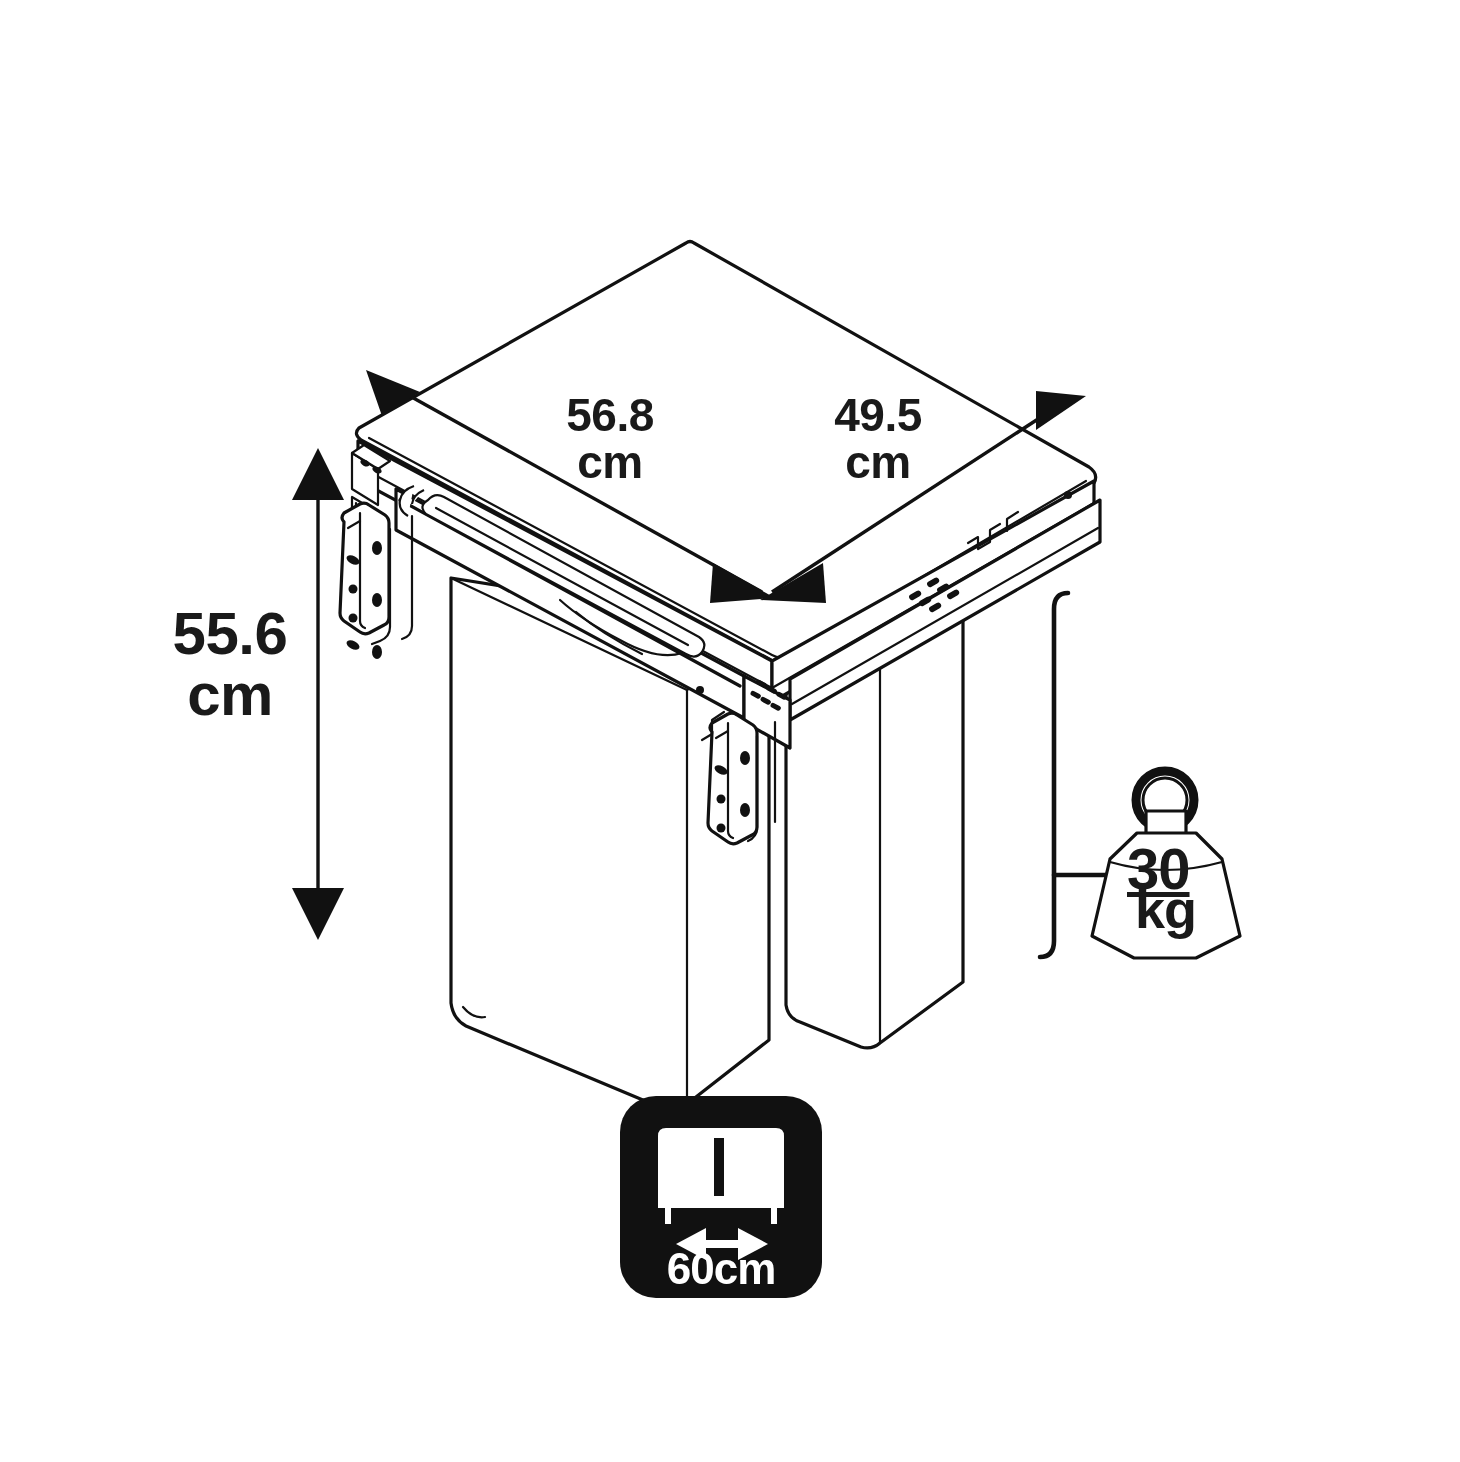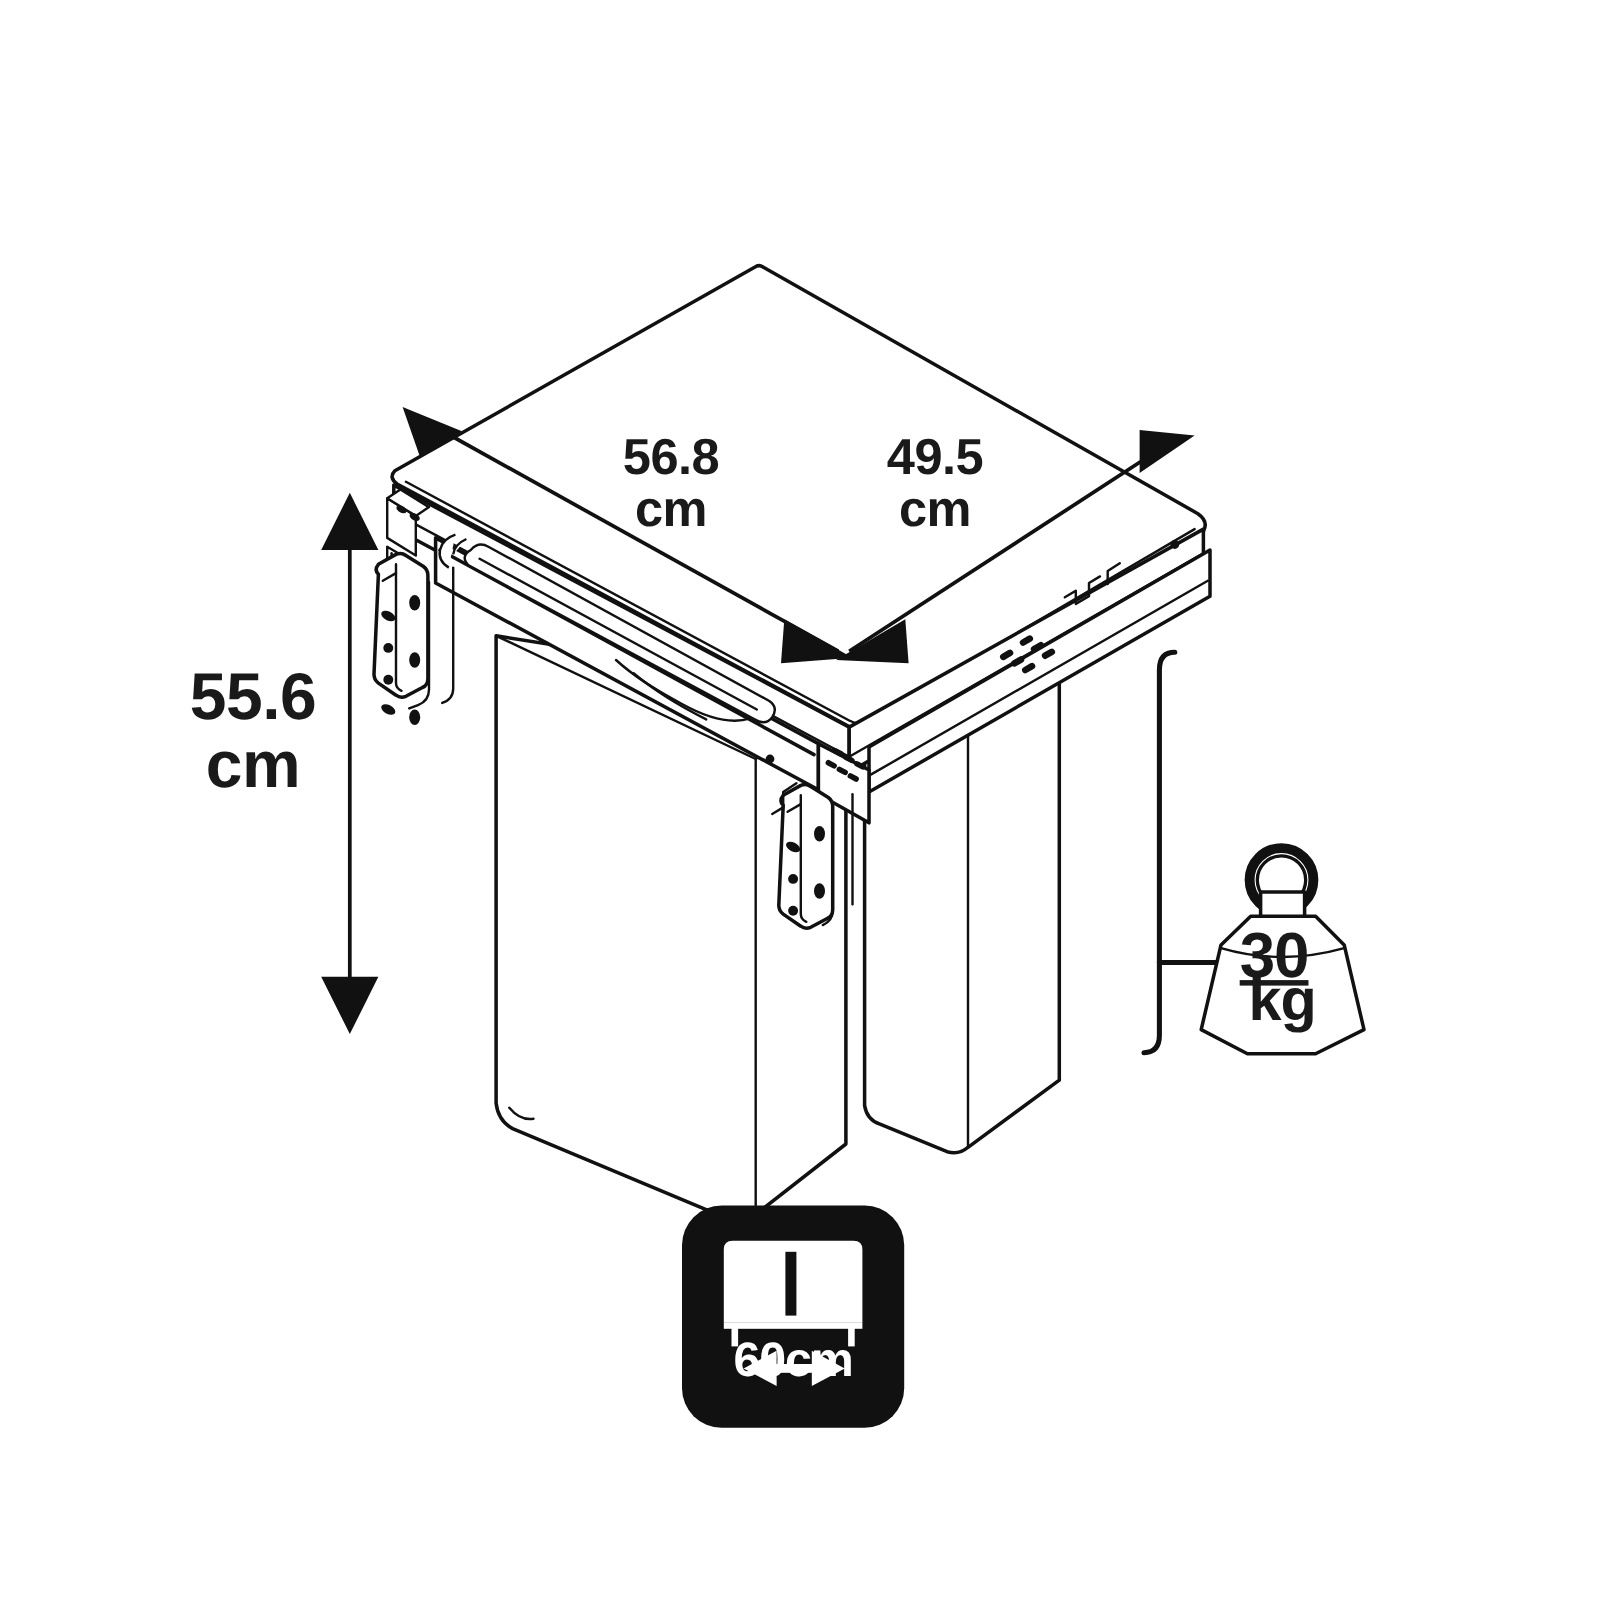--- a/index.html
+++ b/index.html
@@ -35,21 +35,21 @@
     white-space: pre-line;
     letter-spacing: -0.5px;
   }
   #label-depth {
     left: 520px;
     top: 392px;
     width: 180px;
     font-size: 46px;
   }
   #label-width {
-    left: 760px;
+    left: 788px;
     top: 392px;
     width: 180px;
     font-size: 46px;
   }
   #label-height {
     left: 150px;
     top: 603px;
     width: 160px;
     font-size: 60px;
   }
@@ -69,21 +69,21 @@
   }
   #weight-unit {
     left: 1135px;
     top: 882px;
     font-size: 54px;
     letter-spacing: -1px;
   }
   #cab-width-label {
     position: absolute;
     left: 626px;
-    top: 1212px;
+    top: 1244px;
     width: 190px;
     text-align: center;
     font-family: "Liberation Sans", sans-serif;
     font-weight: bold;
     font-size: 44px;
     color: #ffffff;
     letter-spacing: -1px;
   }
 </style>
 </head>

